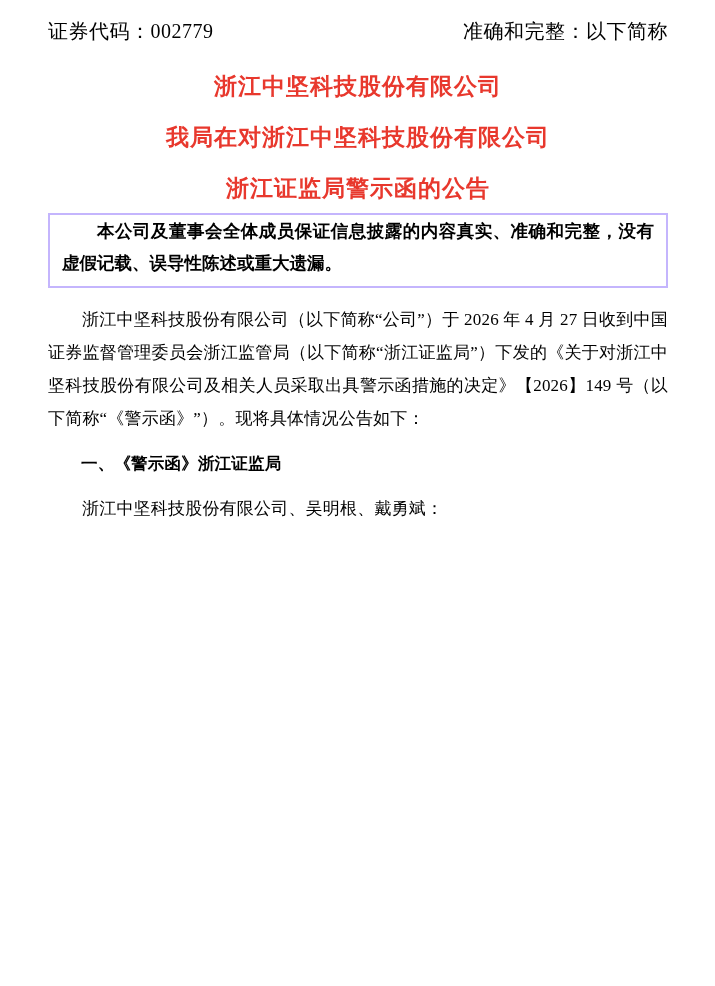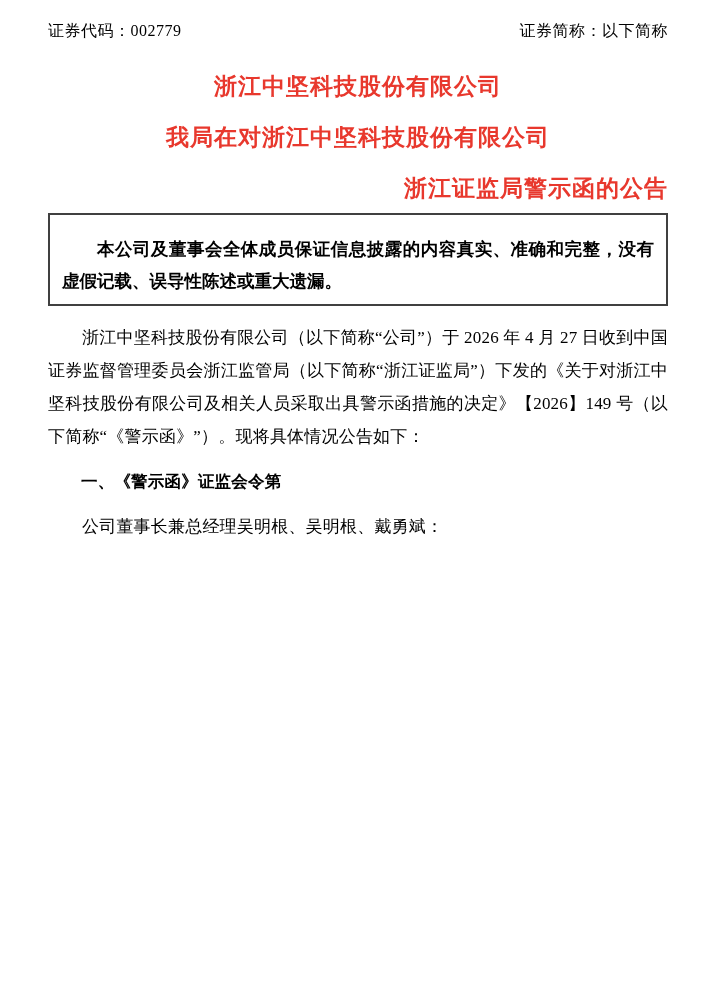--- a/index.html
+++ b/index.html
@@ -18,44 +18,44 @@
     box-sizing: border-box;
     width: 715px;
     height: 986px;
     padding: 20px 47px 0 48px;
   }
   
   .doc-header {
     display: flex;
     justify-content: space-between;
     align-items: baseline;
-    font-size: 16px;
+    font-size: 20px;
     line-height: 22px;
     white-space: nowrap;
   }
   .doc-header .item { letter-spacing: 0.5px; }
   
   .title-block {
     margin: 33px 0 13px 0;
     text-align: center;
   }
   .title-line {
     margin: 0 0 28px 0;
     font-size: 23px;
     line-height: 23px;
     font-weight: bold;
     color: var(--title-red, #e8382d);
     letter-spacing: 1px;
     font-family: Liberation Serif, serif;
   }
-  .title-block .title-line:last-child { margin-bottom: 0; text-align: right; }
+  .title-block .title-line:last-child { margin-bottom: 0; }
   
   .statement-box {
-    border: 2px solid #404040;
-    padding: 18px 12px 7px 12px;
+    border: 2px solid #c4b5fd;
+    padding: 0 12px 7px 12px;
     font-size: 17.5px;
     font-weight: bold;
     line-height: 32px;
     text-indent: 2em;
     text-align: justify;
   }
   
   .doc-body { margin-top: 15px; }
   .doc-body p {
     margin: 0 0 12px 0;
@@ -75,31 +75,31 @@
 </head>
 <body>
 
 <div class="page">
 
   <div class="doc-header">
     <div class="item">
       <span>证券代码：</span><span>002779</span>
     </div>
     <div class="item">
-      <span>证券简称：</span><span>以下简称</span>
+      <span>准确和完整：</span><span>以下简称</span>
     </div>
   </div>
 
   <div class="title-block">
     <div class="title-line">浙江中坚科技股份有限公司</div>
     <div class="title-line">我局在对浙江中坚科技股份有限公司</div>
     <div class="title-line">浙江证监局警示函的公告</div>
   </div>
 
   <div class="statement-box">本公司及董事会全体成员保证信息披露的内容真实、准确和完整，没有虚假记载、误导性陈述或重大遗漏。</div>
 
   <div class="doc-body">
     <p>浙江中坚科技股份有限公司（以下简称“公司”）于 2026 年 4 月 27 日收到中国证券监督管理委员会浙江监管局（以下简称“浙江证监局”）下发的《关于对浙江中坚科技股份有限公司及相关人员采取出具警示函措施的决定》【2026】149 号（以下简称“《警示函》”）。现将具体情况公告如下：</p>
-    <p class="section-heading">一、《警示函》证监会令第</p>
-    <p>公司董事长兼总经理吴明根、吴明根、戴勇斌：</p>
+    <p class="section-heading">一、《警示函》浙江证监局</p>
+    <p>浙江中坚科技股份有限公司、吴明根、戴勇斌：</p>
   </div>
 
 </div>
 
 </body></html>

